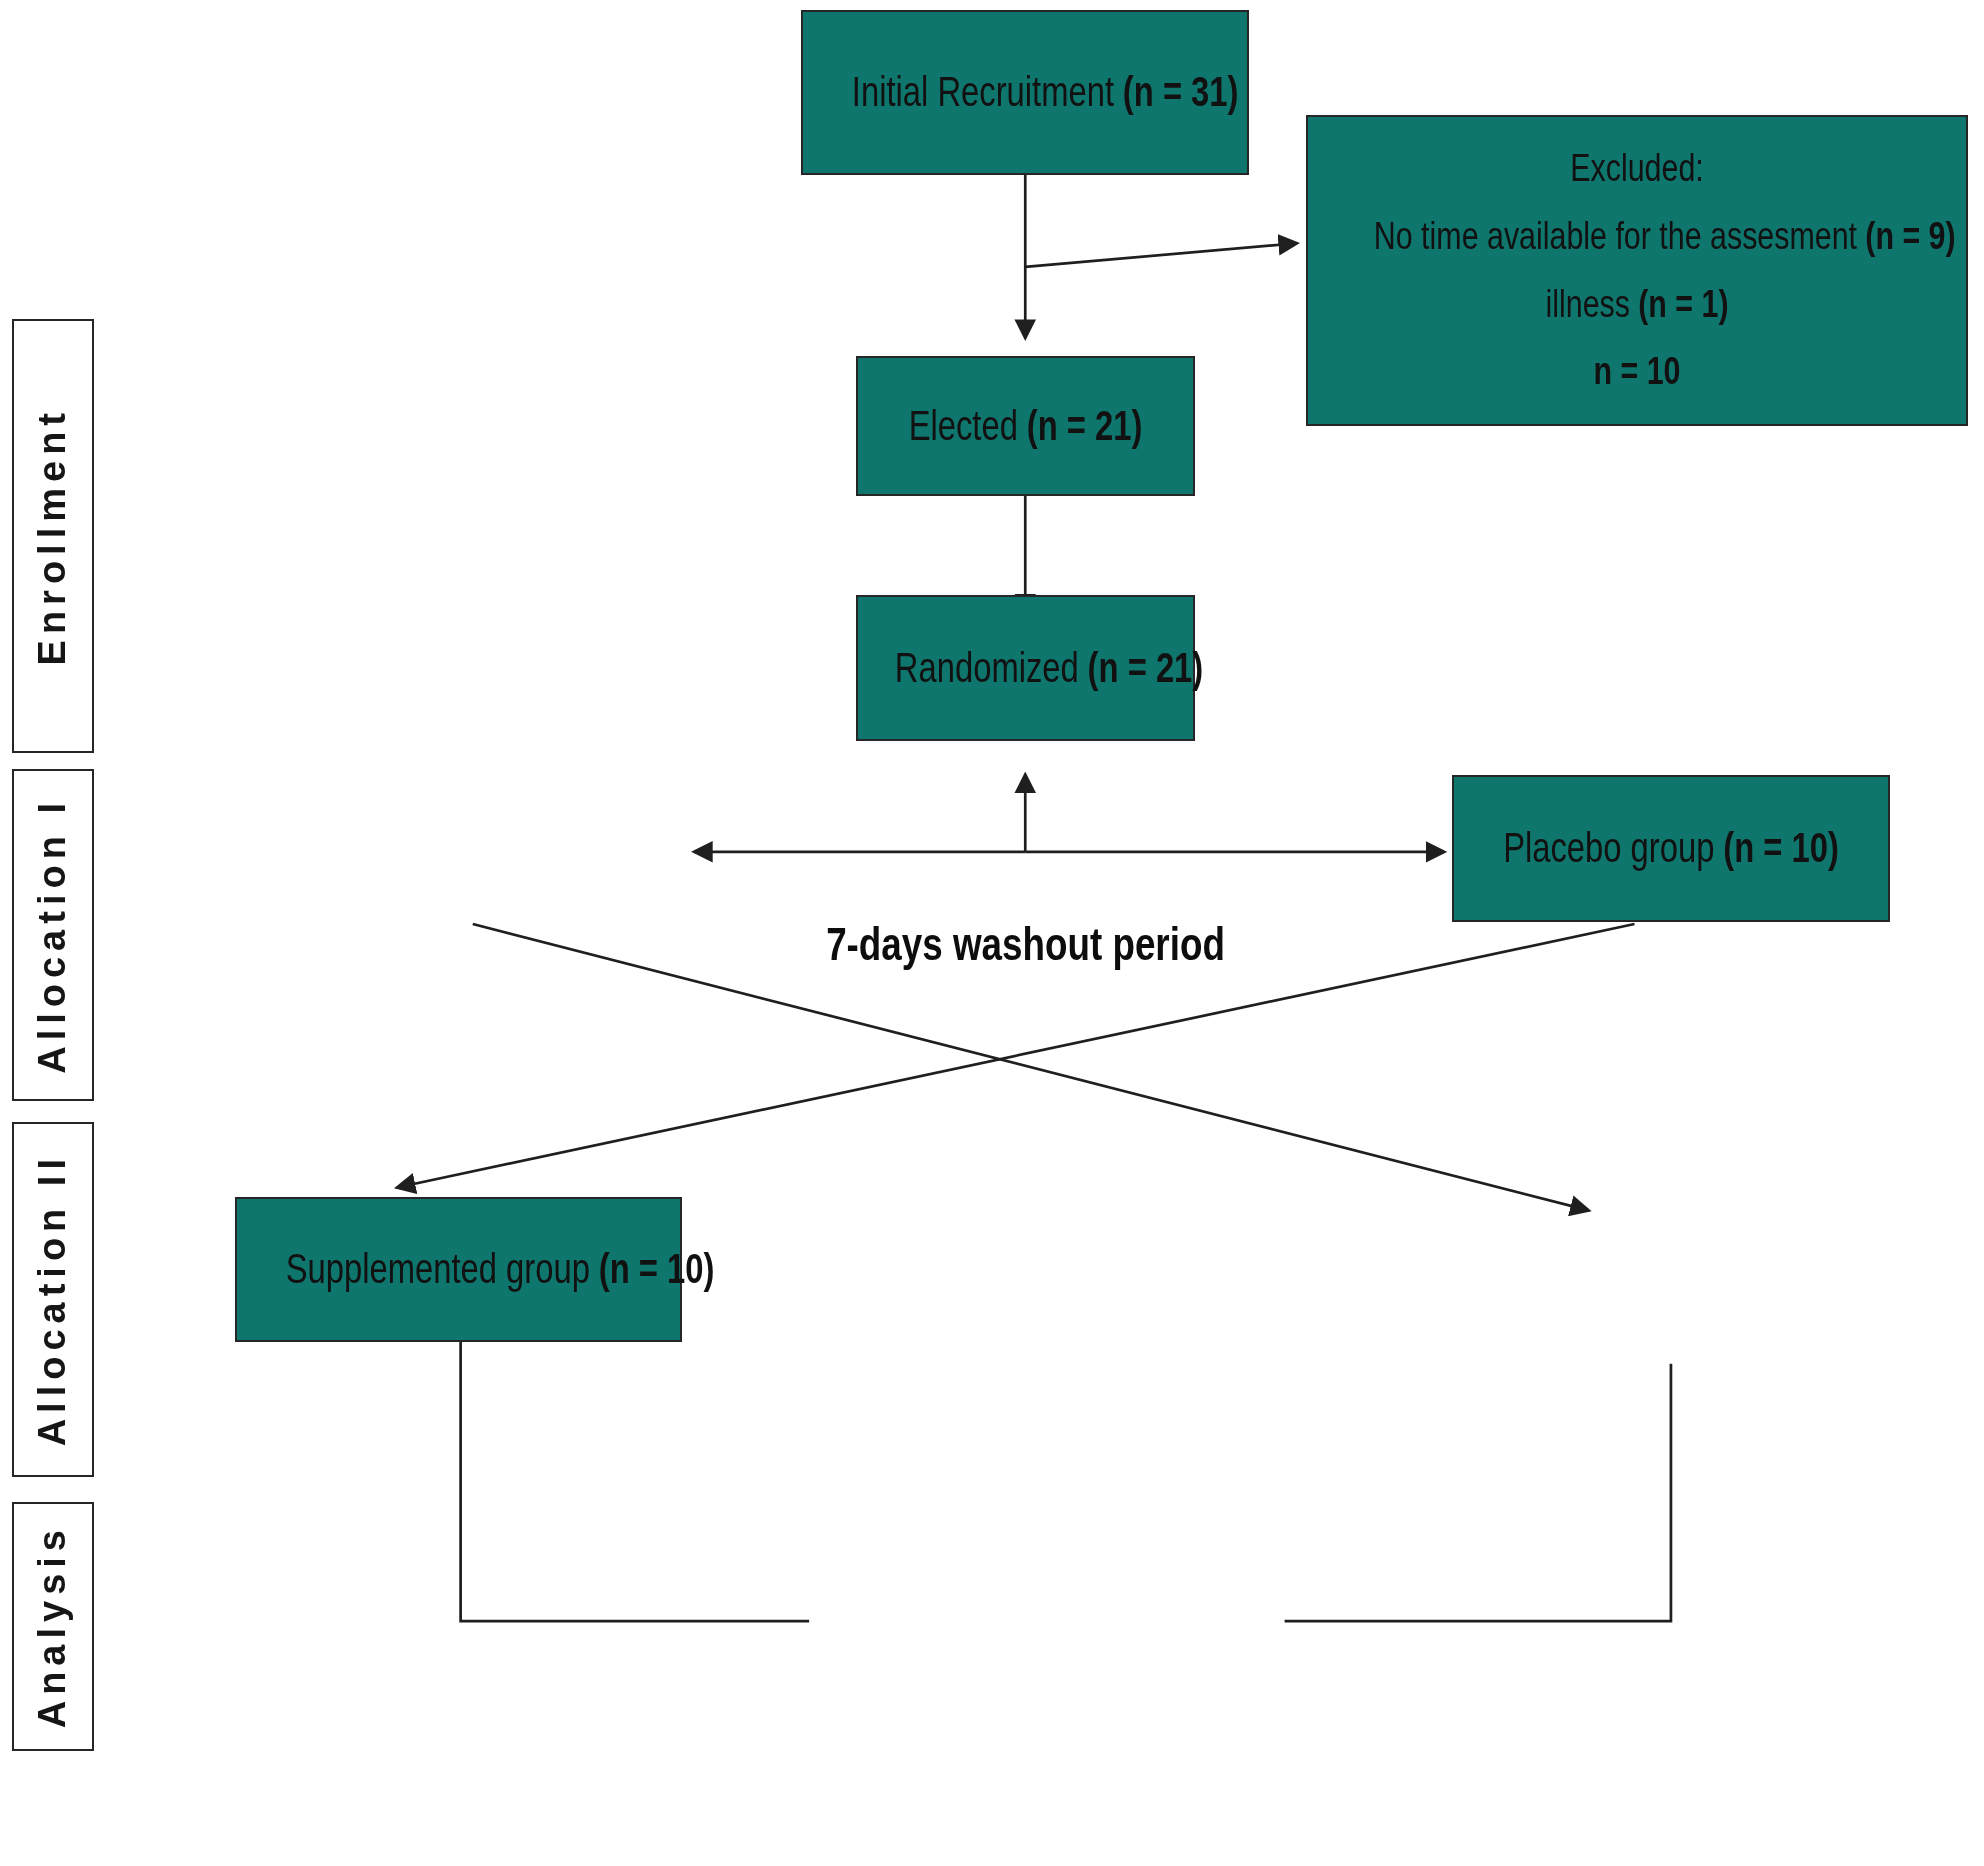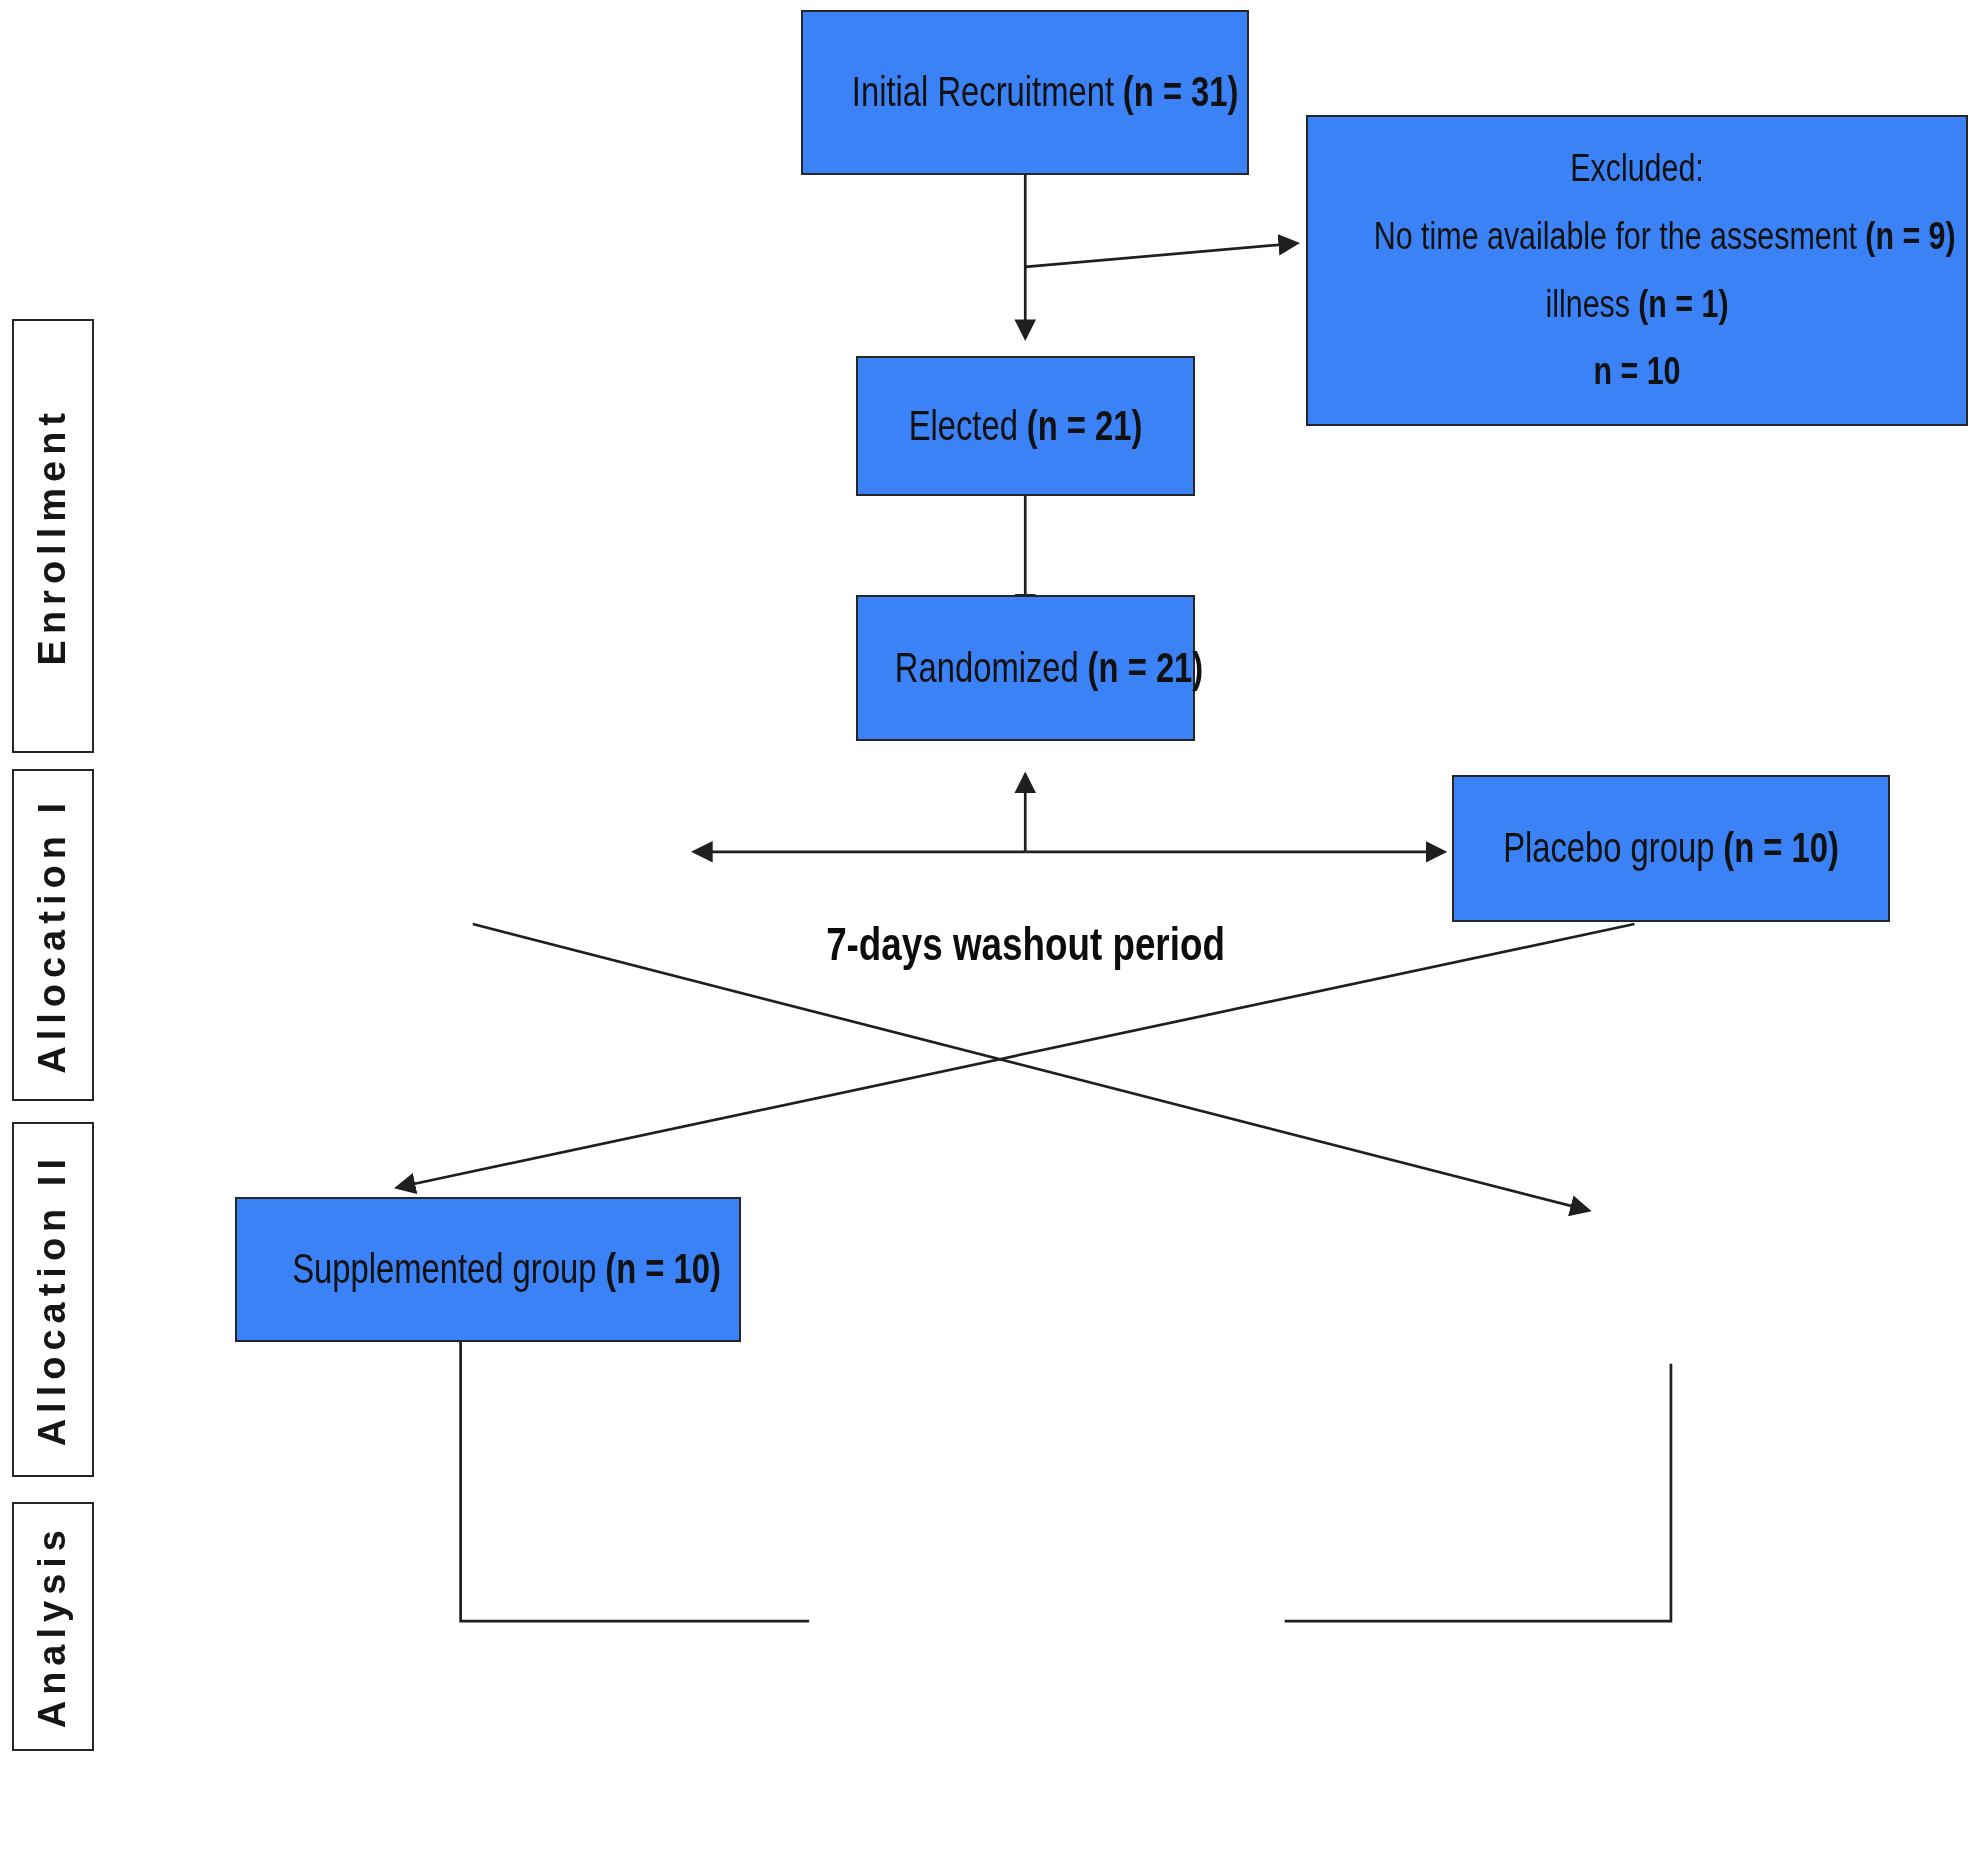--- a/index.html
+++ b/index.html
@@ -13,21 +13,21 @@
     overflow: hidden;
   }
   #connectors {
     position: absolute;
     left: 0; top: 0;
     width: 1985px; height: 1867px;
   }
   .box {
     position: absolute;
     border: 2.7px solid #262626;
-    background: #3b82f6;
+    background: #0f766e;
     display: flex;
     flex-direction: column;
     align-items: flex-start;
     justify-content: center;
     box-sizing: border-box;
     text-align: center;
   }
   .txt {
     width: 100%;
     text-align: center;
@@ -145,21 +145,21 @@
 
 
   <div class="box" style="left:1452px;top:775px;width:438px;height:147px;">
     <div class="txt">
       <span>Placebo group</span><b class="npart">(n = 10)</b>
     </div>
   </div>
 
   <div class="washout">7-days washout period</div>
 
-  <div class="box" style="left:235px;top:1197px;width:506px;height:145px;">
+  <div class="box" style="left:235px;top:1197px;width:447px;height:145px;">
     <div class="txt">
       <span>Supplemented group</span><b class="npart">(n = 10)</b>
     </div>
   </div>
 
 
 
 </div>
 
 

